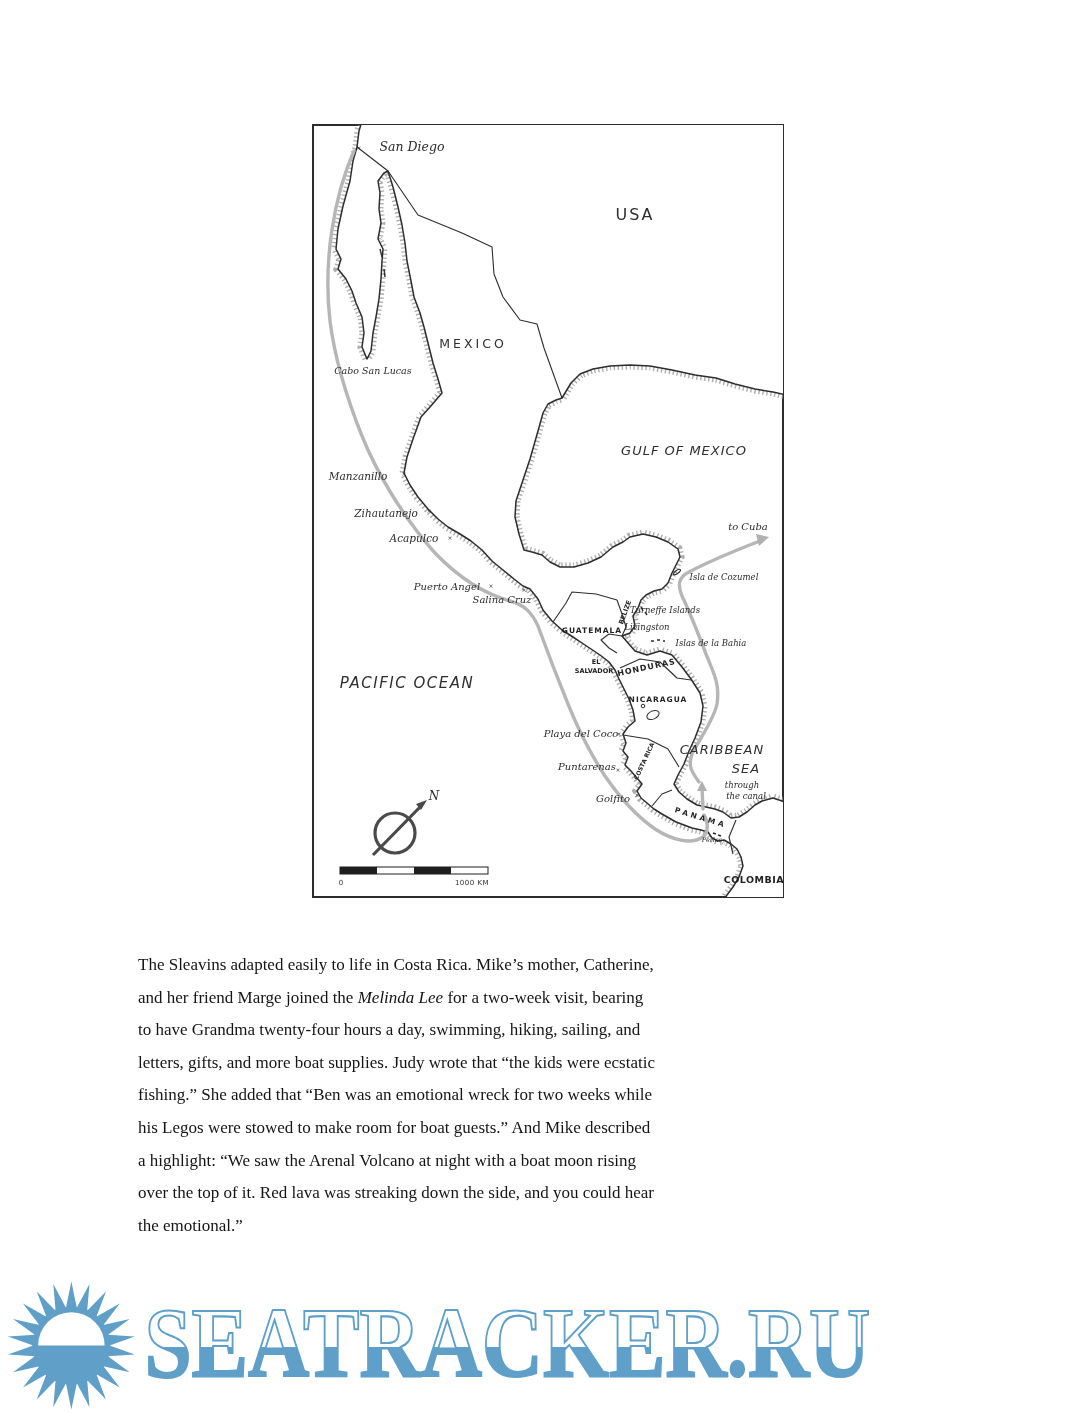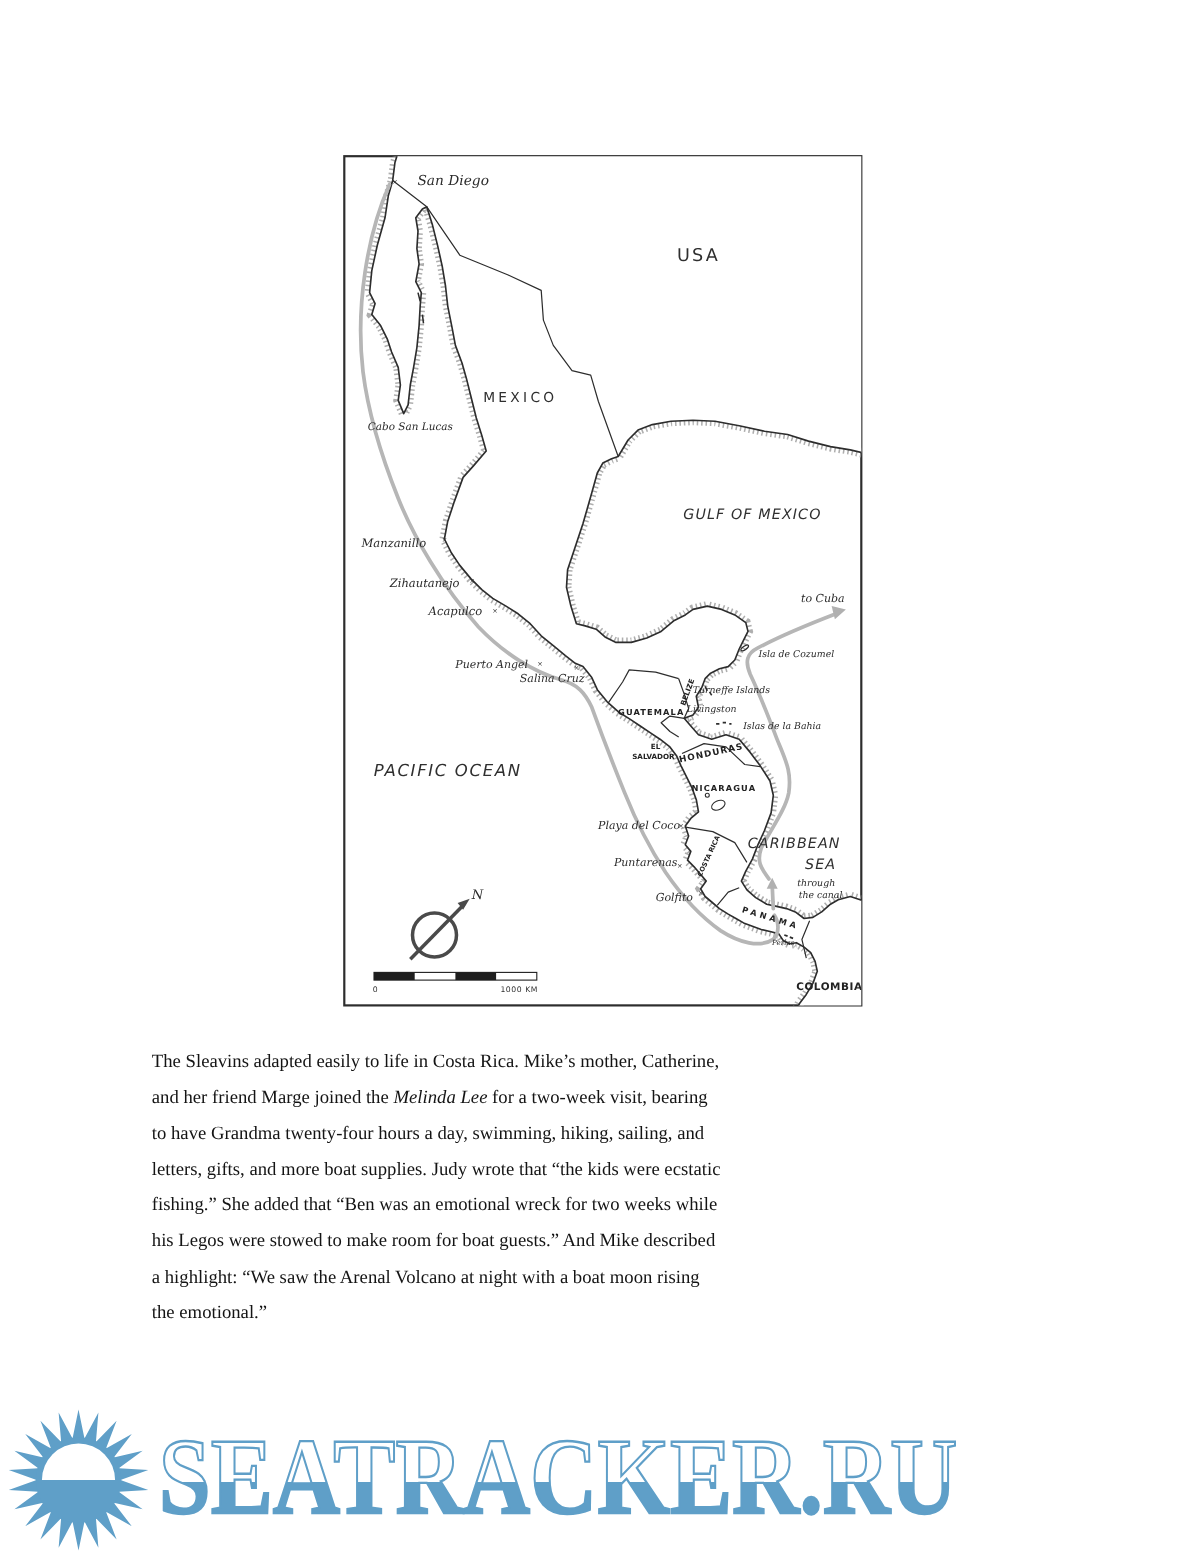--- a/index.html
+++ b/index.html
@@ -1,18 +1,18 @@
 <!DOCTYPE html>
 <html><head>
 <meta charset="utf-8">
 <style>
   html,body{margin:0;padding:0;background:#ffffff;}
   body{width:1080px;height:1425px;position:relative;overflow:hidden;
        font-family:"Liberation Serif", serif;}
-  .map-figure{position:absolute;left:310px;top:138px;width:480px;height:780px;text-decoration:underline;}
+  .map-figure{position:absolute;left:310px;top:121px;width:480px;height:780px;text-decoration:underline;}
   .map-figure svg{display:block;width:100%;height:100%;}
   .paragraph{position:absolute;left:138px;top:949px;width:832px;
              font-size:17px;line-height:32.6px;color:#141414;
              font-family:"Liberation Serif", serif;}
   .paragraph .pline{white-space:nowrap;}
   .paragraph em{font-style:italic;}
   .watermark{position:absolute;left:0px;top:1262px;width:876px;height:163px;text-decoration:underline;}
   .watermark svg{display:block;width:100%;height:100%;}
   
   text.city{font-family:"DejaVu Serif", serif;font-style:italic;fill:#2a2a2a;}
@@ -146,20 +146,21 @@
 </figure>
 
 <div class="paragraph" id="paragraph">
     <div class="pline"><span>The Sleavins adapted easily to life in Costa Rica. Mike’s mother, Catherine,</span></div>
     <div class="pline"><span>and her friend Marge joined the </span><em>Melinda Lee</em><span> for a two-week visit, bearing</span></div>
     <div class="pline"><span>to have Grandma twenty-four hours a day, swimming, hiking, sailing, and</span></div>
     <div class="pline"><span>letters, gifts, and more boat supplies. Judy wrote that “the kids were ecstatic</span></div>
     <div class="pline"><span>fishing.” She added that “Ben was an emotional wreck for two weeks while</span></div>
     <div class="pline"><span>his Legos were stowed to make room for boat guests.” And Mike described</span></div>
     <div class="pline"><span>a highlight: “We saw the Arenal Volcano at night with a boat moon rising</span></div>
+    <div class="pline"><span>over the top of it. Red lava was streaking down the side, and you could hear</span></div>
     <div class="pline"><span>the emotional.”</span></div>
   </div>
 
 <div class="watermark">
   <svg viewBox="0 0 1080 163" xmlns="http://www.w3.org/2000/svg">
     <defs>
       <linearGradient id="halfFill" x1="0" y1="41" x2="0" y2="121" gradientUnits="userSpaceOnUse">
         <stop offset="0" stop-color="#ffffff"></stop>
         <stop offset="0.56" stop-color="#ffffff"></stop>
         <stop offset="0.56" stop-color="#5f9fc8"></stop>

